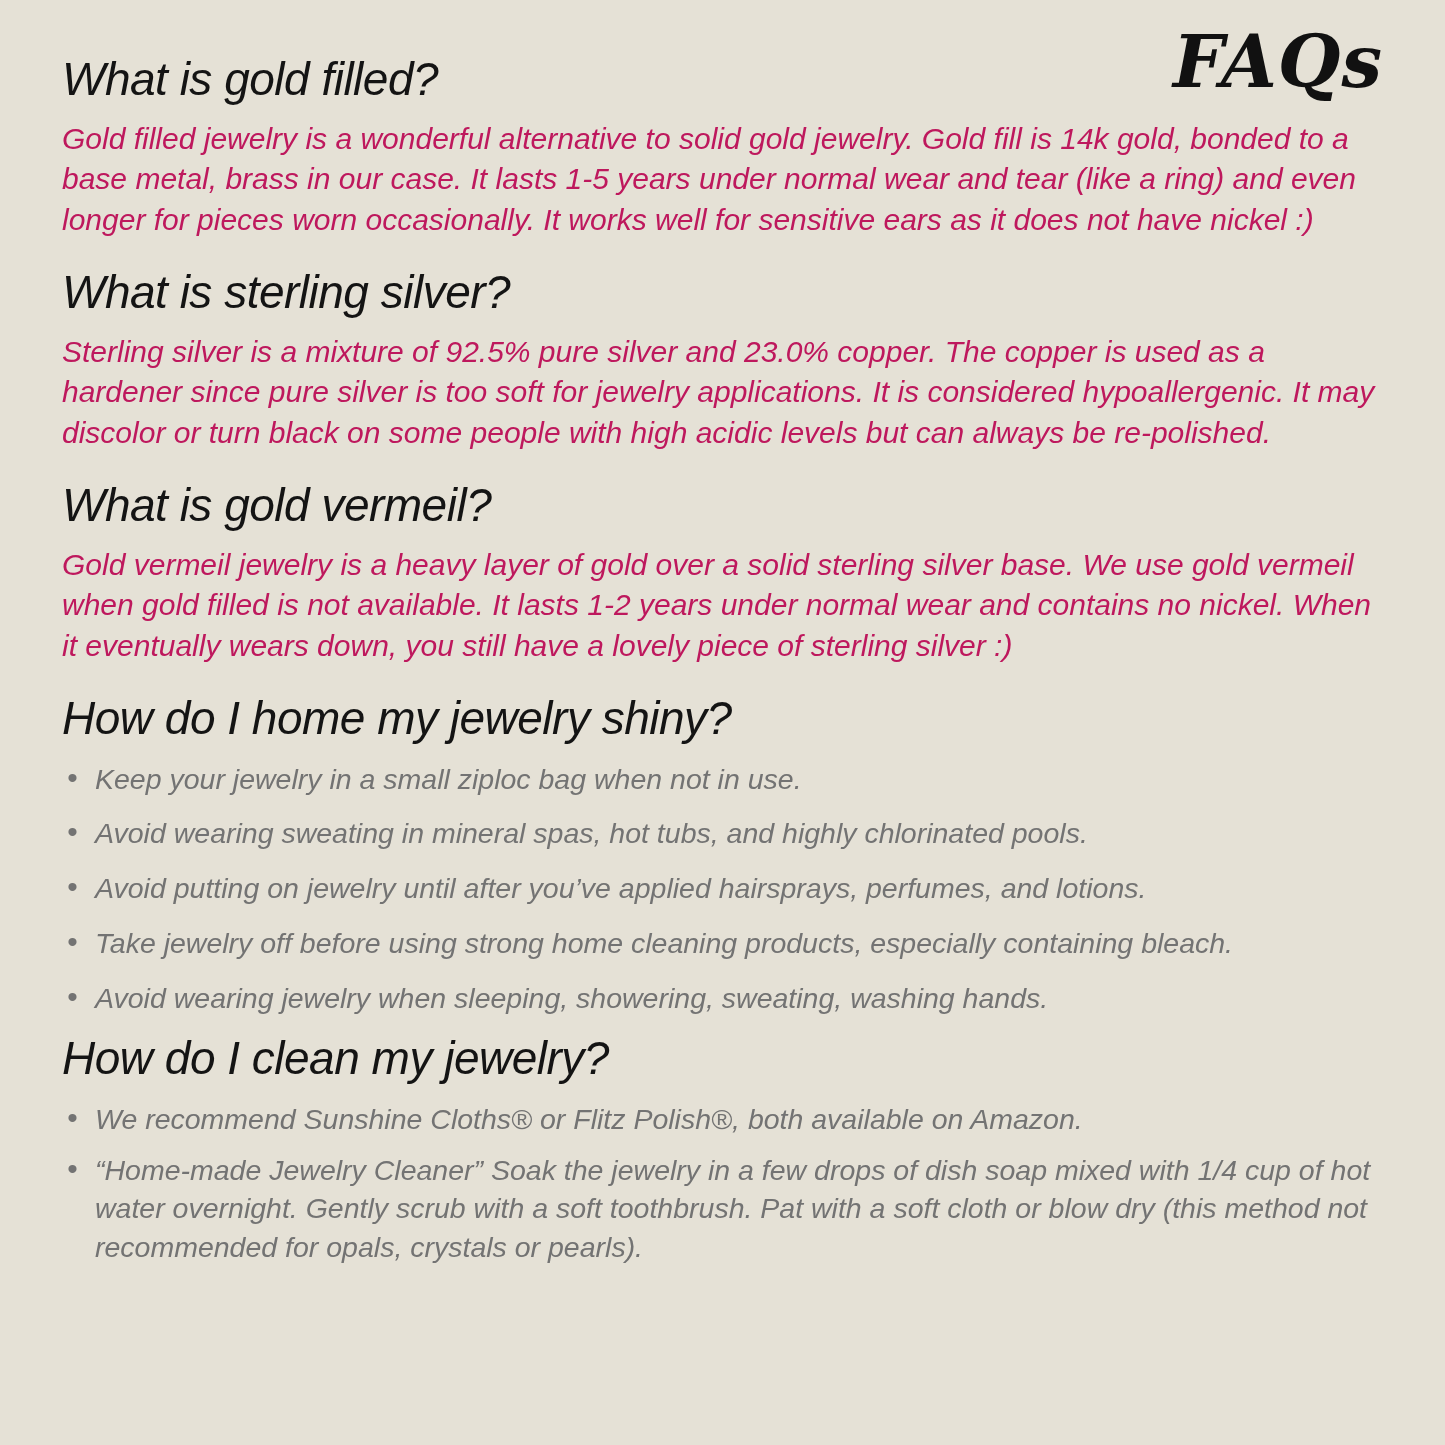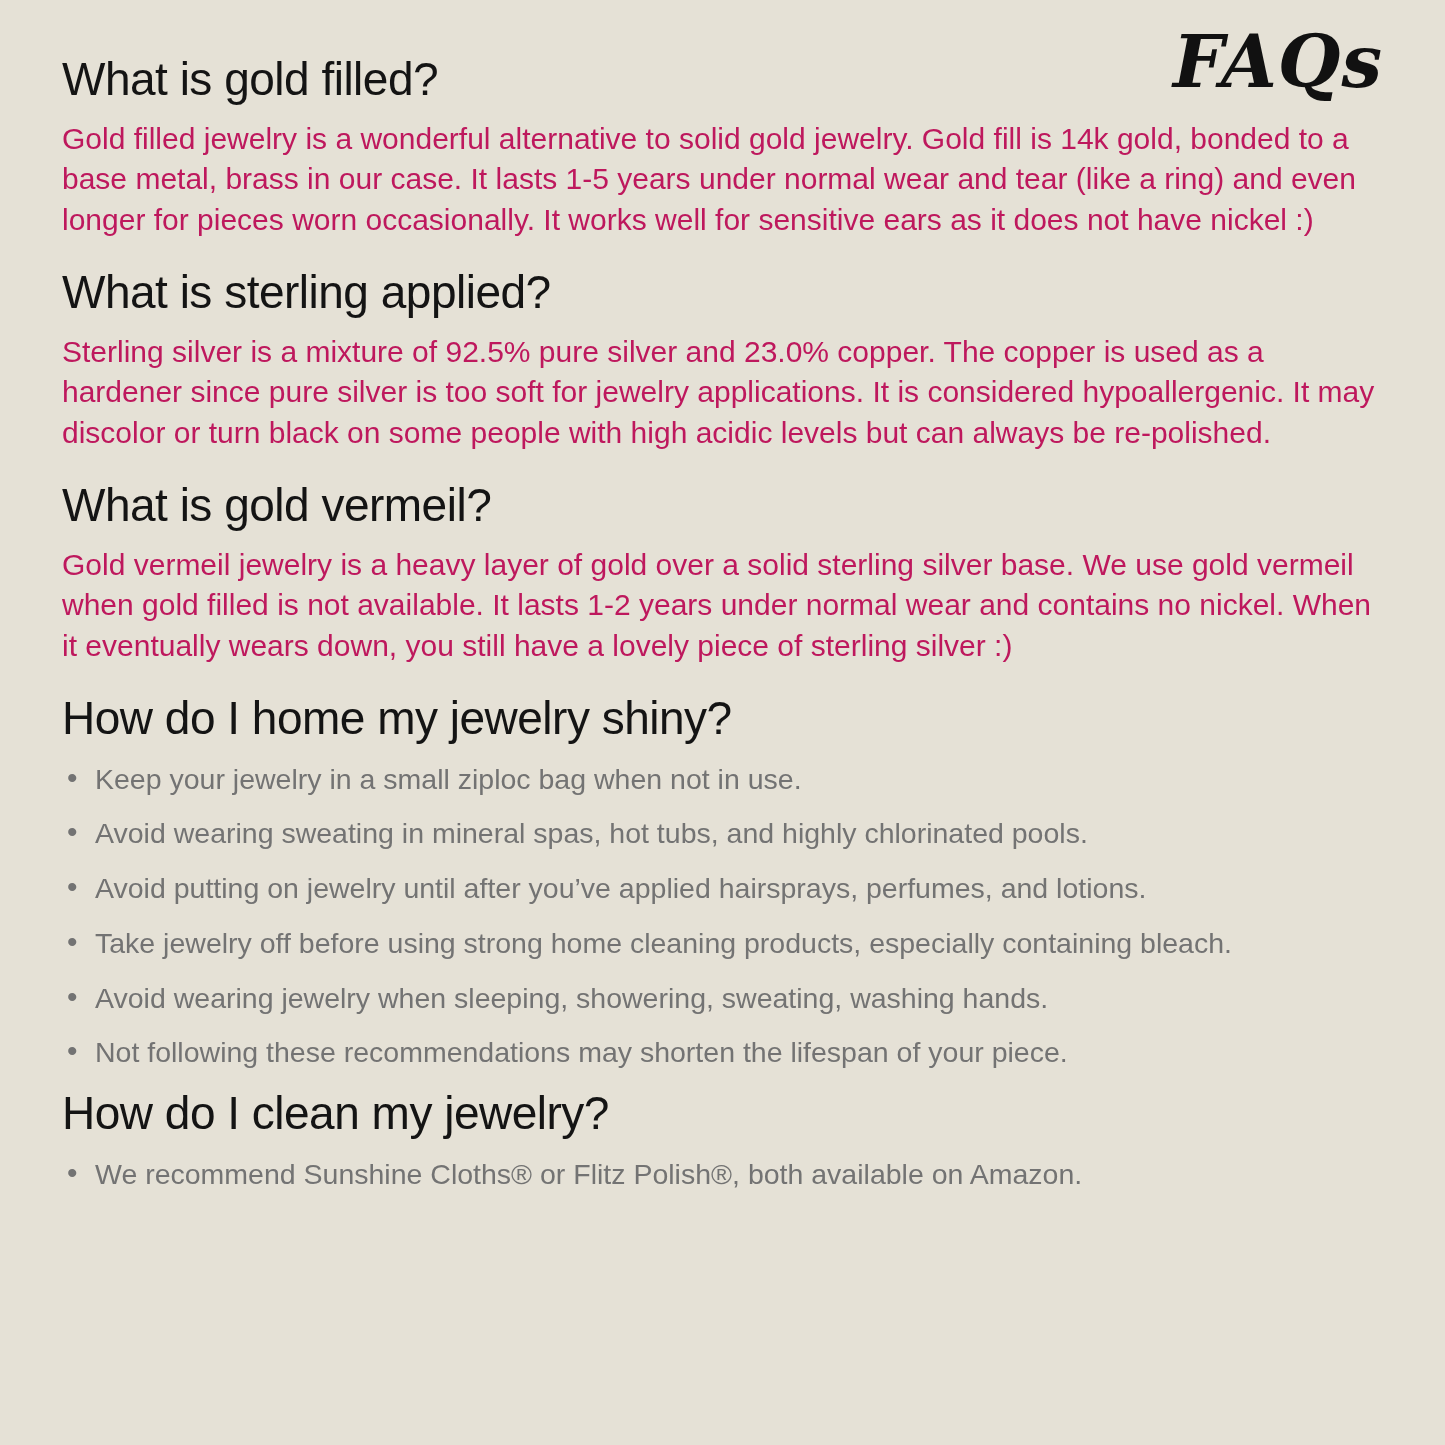--- a/index.html
+++ b/index.html
@@ -64,58 +64,58 @@
     color: #737373;
   }
   ul.bullets li::before {
     content: "•";
     position: absolute;
     left: 5px;
     top: -2px;
     font-size: 30px;
     line-height: 1.36;
   }
-  .sec { margin-bottom: 0; }
+  .sec { margin-bottom: 0; font-style: italic; }
   .tight h2.q { margin-bottom: 16px; }
   .sec-clean ul.bullets li { margin-bottom: 12px; }
 </style>
 </head>
 <body>
 
 <div class="page">
 
   <div class="faq-title">FAQs</div>
 
   <section class="sec">
     <h2 class="q first">What is gold filled?</h2>
     <p class="a">Gold filled jewelry is a wonderful alternative to solid gold jewelry. Gold fill is 14k gold, bonded to a base metal, brass in our case. It lasts 1-5 years under normal wear and tear (like a ring) and even longer for pieces worn occasionally. It works well for sensitive ears as it does not have nickel :)</p>
   </section>
 
   <section class="sec">
-    <h2 class="q">What is sterling applied?</h2>
+    <h2 class="q">What is sterling silver?</h2>
     <p class="a">Sterling silver is a mixture of 92.5% pure silver and 23.0% copper. The copper is used as a hardener since pure silver is too soft for jewelry applications. It is considered hypoallergenic. It may discolor or turn black on some people with high acidic levels but can always be re-polished.</p>
   </section>
 
   <section class="sec">
     <h2 class="q">What is gold vermeil?</h2>
     <p class="a">Gold vermeil jewelry is a heavy layer of gold over a solid sterling silver base. We use gold vermeil when gold filled is not available. It lasts 1-2 years under normal wear and contains no nickel. When it eventually wears down, you still have a lovely piece of sterling silver :)</p>
   </section>
 
   <section class="sec tight">
     <h2 class="q">How do I home my jewelry shiny?</h2>
     <ul class="bullets">
       <li>Keep your jewelry in a small ziploc bag when not in use.</li>
       <li>Avoid wearing sweating in mineral spas, hot tubs, and highly chlorinated pools.</li>
       <li>Avoid putting on jewelry until after you’ve applied hairsprays, perfumes, and lotions.</li>
       <li>Take jewelry off before using strong home cleaning products, especially containing bleach.</li>
       <li>Avoid wearing jewelry when sleeping, showering, sweating, washing hands.</li>
-      <li>Not following these recommendations may shorten the lifespan of your piece.</li>
     </ul>
   </section>
 
   <section class="sec tight sec-clean">
     <h2 class="q">How do I clean my jewelry?</h2>
     <ul class="bullets">
       <li>We recommend Sunshine Cloths® or Flitz Polish®, both available on Amazon.</li>
+      <li>“Home-made Jewelry Cleaner”  Soak the jewelry in a few drops of dish soap mixed with 1/4 cup of hot water overnight. Gently scrub with a soft toothbrush. Pat with a soft cloth or blow dry (this method not recommended for opals, crystals or pearls).</li>
     </ul>
   </section>
 
 </div>
 
 </body></html>

